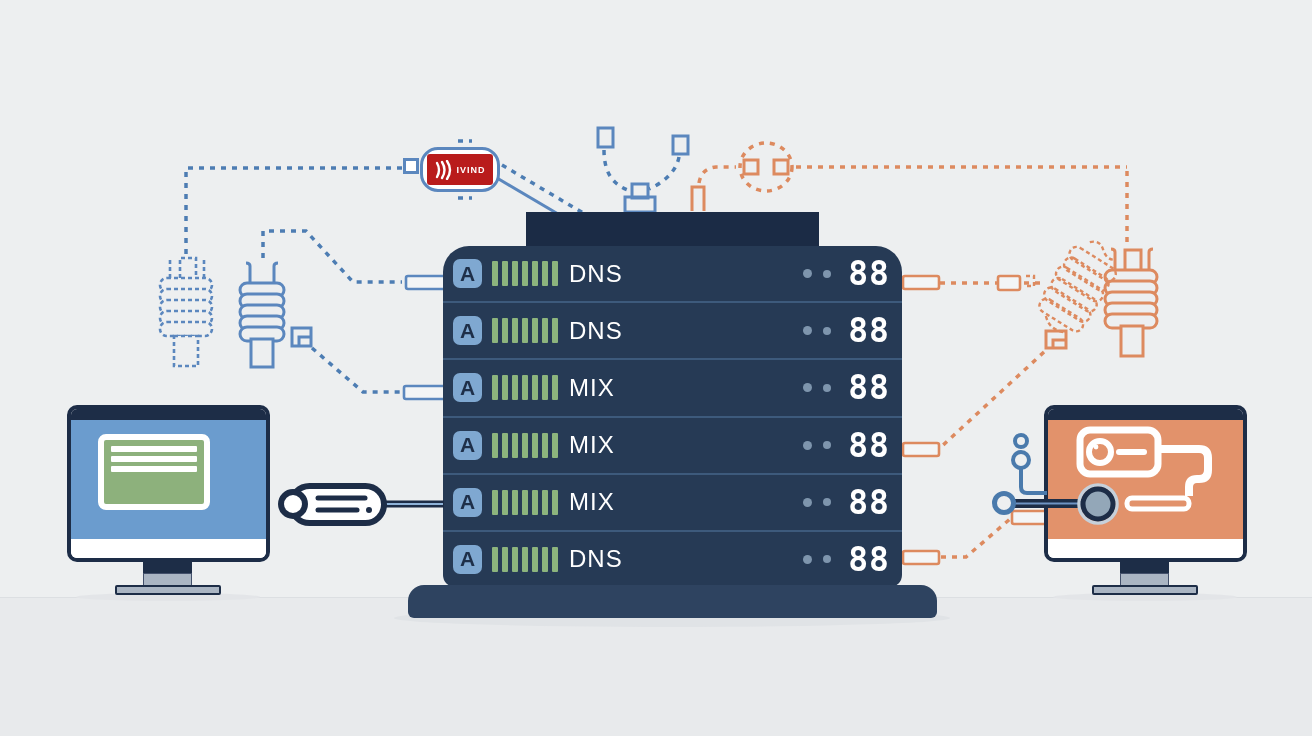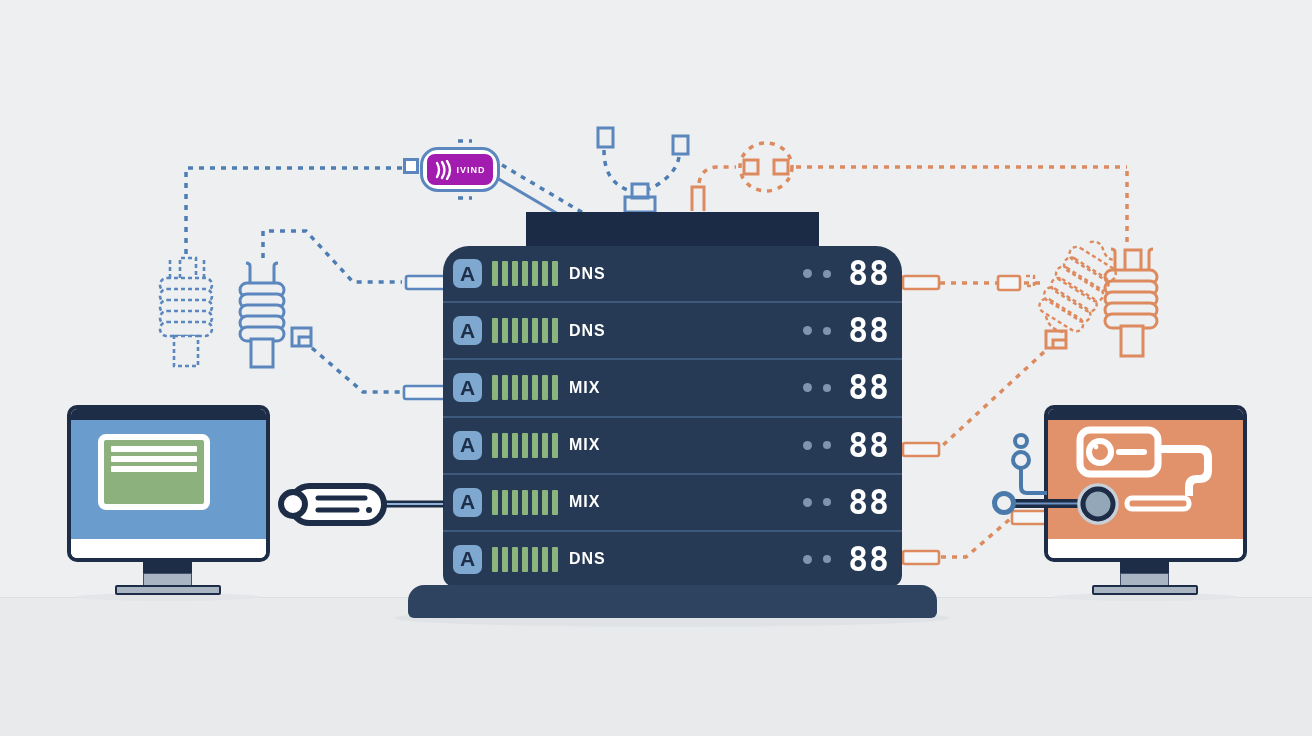--- a/index.html
+++ b/index.html
@@ -23,21 +23,21 @@
   
   #server-cap{left:526px;top:212px;width:293px;height:38px;background:#1b2b45;}
   #server-body{left:443px;top:246px;width:459px;height:341px;background:#263a55;
                border-radius:26px 26px 12px 12px;display:flex;flex-direction:column;}
   .row{flex:1;display:flex;align-items:center;padding-left:10px;border-bottom:2px solid #3d5a7c;}
   .row:last-child{border-bottom:none;}
   .badge{width:29px;height:29px;background:#7fa8d1;border-radius:7px;color:#1e2f49;
          font-weight:bold;font-size:21px;display:flex;align-items:center;justify-content:center;}
   .bars{display:flex;gap:4px;margin-left:10px;}
   .bars i{display:block;width:6px;height:25px;background:#8cb47d;border-radius:1px;}
-  .rlabel{margin-left:11px;color:#fff;font-weight:bold;font-size:16px;letter-spacing:1px;}
+  .rlabel{margin-left:11px;color:#fff;font-weight:normal;font-size:24px;letter-spacing:1px;}
   .rright{margin-left:auto;display:flex;align-items:center;}
   .dot{width:9px;height:9px;border-radius:50%;background:#7e95ad;margin-right:11px;}
   .dot.small{width:8px;height:8px;}
   .digits{font-family:"DejaVu Sans Mono",monospace;font-weight:bold;font-size:33px;
           color:#ffffff;margin:0 12px 0 6px;letter-spacing:1px;}
   #server-base{left:408px;top:585px;width:529px;height:33px;background:#2e4360;
                border-radius:16px 16px 6px 6px;}
   
   .monitor{width:203px;height:157px;border:4px solid #1d2d47;border-radius:10px;background:#fff;
            box-sizing:border-box;display:flex;flex-direction:column;overflow:hidden;}
@@ -51,21 +51,21 @@
   .win{position:absolute;left:27px;top:14px;width:112px;height:76px;background:#8db17c;
        border:6px solid #fff;border-radius:8px;padding:6px 7px 0 7px;box-sizing:border-box;}
   .win b{display:block;height:6px;background:#fff;border-radius:1px;margin-bottom:4px;}
   .neck1{width:49px;height:13px;background:#1d2d47;}
   .neck2{width:49px;height:13px;background:#aab5c3;border:1px solid #43506b;box-sizing:border-box;}
   .mbase{width:106px;height:10px;background:#aab5c3;border:2px solid #1d2d47;border-radius:2px;box-sizing:border-box;}
   
   #capsule-tab{left:403px;top:158px;width:16px;height:16px;background:#fff;border:3px solid #5b87be;box-sizing:border-box;}
   #capsule{left:420px;top:147px;width:80px;height:45px;background:#fff;border:3px solid #5b87be;
            border-radius:18px;box-sizing:border-box;display:flex;}
-  #capsule .inner{flex:1;margin:4px;background:#a21caf;border-radius:8px;display:flex;
+  #capsule .inner{flex:1;margin:4px;background:#b91c1c;border-radius:3px;display:flex;
                   align-items:center;justify-content:center;gap:4px;}
   #capsule .ctext{color:#fff;font-size:9px;font-weight:bold;letter-spacing:1px;}
 </style>
 </head>
 <body>
 
 <div id="floor" class="abs"></div>
 
 <svg class="layer abs" viewBox="0 0 1312 736" xmlns="http://www.w3.org/2000/svg">
   <ellipse cx="672" cy="618" rx="278" ry="9" fill="#e0e3e6"></ellipse>

